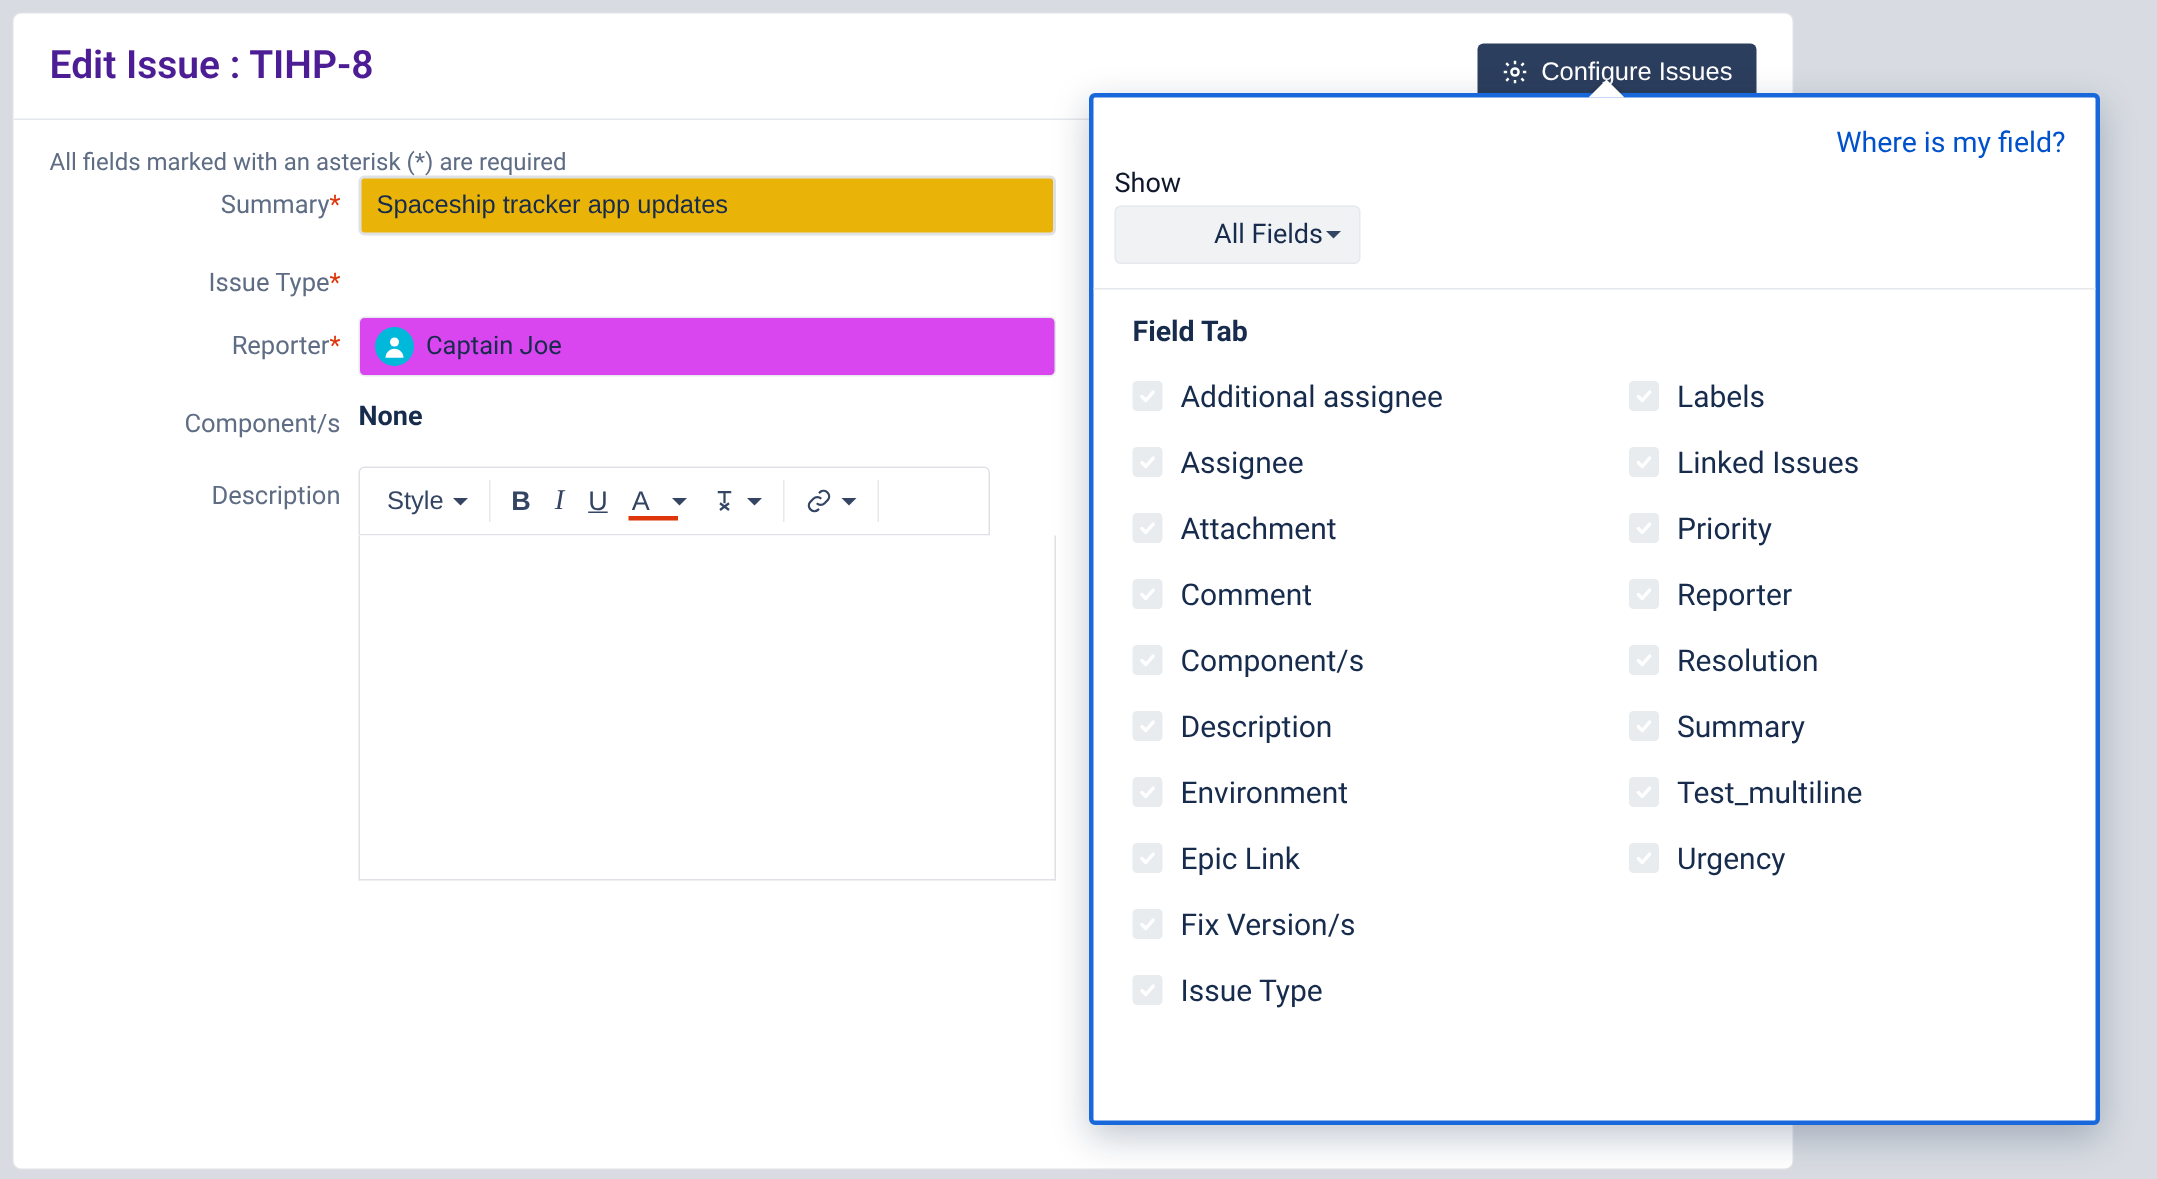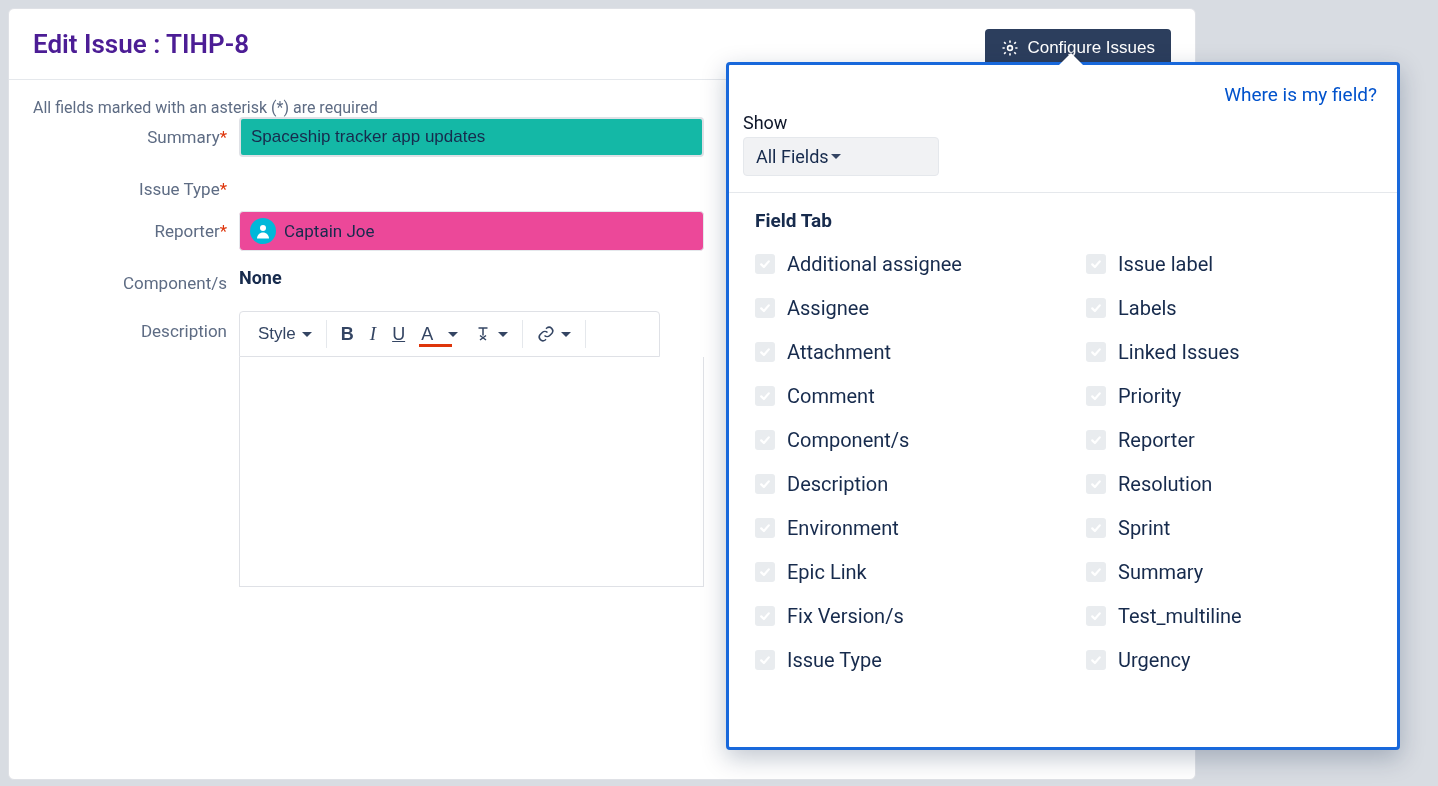--- a/index.html
+++ b/index.html
@@ -70,21 +70,21 @@
     font-size: 17px;
   }
   .label-col .req { color: #de350b; }
   .field-col {
     flex: 1;
     max-width: 680px;
   }
   .text-input {
     width: 465px;
     border: 2px solid #dfe1e6;
-    background: #14b8a6;
+    background: #eab308;
     border-radius: 4px;
     padding: 8px 10px;
     font-size: 17px;
     color: #172b4d;
   }
   .checkbox-blue {
     width: 22px; height: 22px;
     background: #0052cc;
     border-radius: 4px;
     display: inline-flex;
@@ -113,21 +113,21 @@
     align-items: center;
     justify-content: center;
     vertical-align: middle;
     margin-right: 12px;
     flex-shrink: 0;
   }
   .checkbox-gray svg { width: 12px; height: 12px; }
   .reporter-pill {
     width: 465px;
     border: 1px solid #e5e8ec;
-    background: #ec4899;
+    background: #d946ef;
     border-radius: 4px;
     padding: 6px 10px;
     display: flex;
     align-items: center;
     gap: 8px;
     font-size: 17px;
     color: #172b4d;
   }
   .avatar {
     width: 26px; height: 26px;
@@ -233,23 +233,23 @@
     font-size: 18px;
     margin-bottom: 4px;
   }
   .select-box {
     background: #f1f2f4;
     border: 1px solid #e5e8ec;
     border-radius: 4px;
     padding: 8px 12px;
     font-size: 18px;
     color: #172b4d;
-    width: 196px;
-    display: flex;
-    justify-content: flex-start;
+    width: 164px;
+    display: flex;
+    justify-content: flex-end;
     align-items: center;
     cursor: pointer;
   }
   .field-tab-area { padding: 16px 20px 0 26px; }
   .field-tab-title {
     font-size: 19px;
     font-weight: 700;
     color: #172b4d;
     margin-bottom: 10px;
   }
@@ -464,28 +464,20 @@
             <span>Issue Type</span>
           </div>
         </div>
       <div class="field-col-list" id="fcol2">
           <div class="field-item">
             <span class="checkbox-gray">
               <svg viewBox="0 0 16 16">
                 <path d="M3 8.5 L6.5 12 L13 4.5" fill="none" stroke="#fff" stroke-width="3" stroke-linecap="round" stroke-linejoin="round"></path>
               </svg>
             </span>
-            <span>Issue label</span>
-          </div>
-          <div class="field-item">
-            <span class="checkbox-gray">
-              <svg viewBox="0 0 16 16">
-                <path d="M3 8.5 L6.5 12 L13 4.5" fill="none" stroke="#fff" stroke-width="3" stroke-linecap="round" stroke-linejoin="round"></path>
-              </svg>
-            </span>
             <span>Labels</span>
           </div>
           <div class="field-item">
             <span class="checkbox-gray">
               <svg viewBox="0 0 16 16">
                 <path d="M3 8.5 L6.5 12 L13 4.5" fill="none" stroke="#fff" stroke-width="3" stroke-linecap="round" stroke-linejoin="round"></path>
               </svg>
             </span>
             <span>Linked Issues</span>
           </div>
@@ -505,28 +497,20 @@
             </span>
             <span>Reporter</span>
           </div>
           <div class="field-item">
             <span class="checkbox-gray">
               <svg viewBox="0 0 16 16">
                 <path d="M3 8.5 L6.5 12 L13 4.5" fill="none" stroke="#fff" stroke-width="3" stroke-linecap="round" stroke-linejoin="round"></path>
               </svg>
             </span>
             <span>Resolution</span>
-          </div>
-          <div class="field-item">
-            <span class="checkbox-gray">
-              <svg viewBox="0 0 16 16">
-                <path d="M3 8.5 L6.5 12 L13 4.5" fill="none" stroke="#fff" stroke-width="3" stroke-linecap="round" stroke-linejoin="round"></path>
-              </svg>
-            </span>
-            <span>Sprint</span>
           </div>
           <div class="field-item">
             <span class="checkbox-gray">
               <svg viewBox="0 0 16 16">
                 <path d="M3 8.5 L6.5 12 L13 4.5" fill="none" stroke="#fff" stroke-width="3" stroke-linecap="round" stroke-linejoin="round"></path>
               </svg>
             </span>
             <span>Summary</span>
           </div>
           <div class="field-item">

